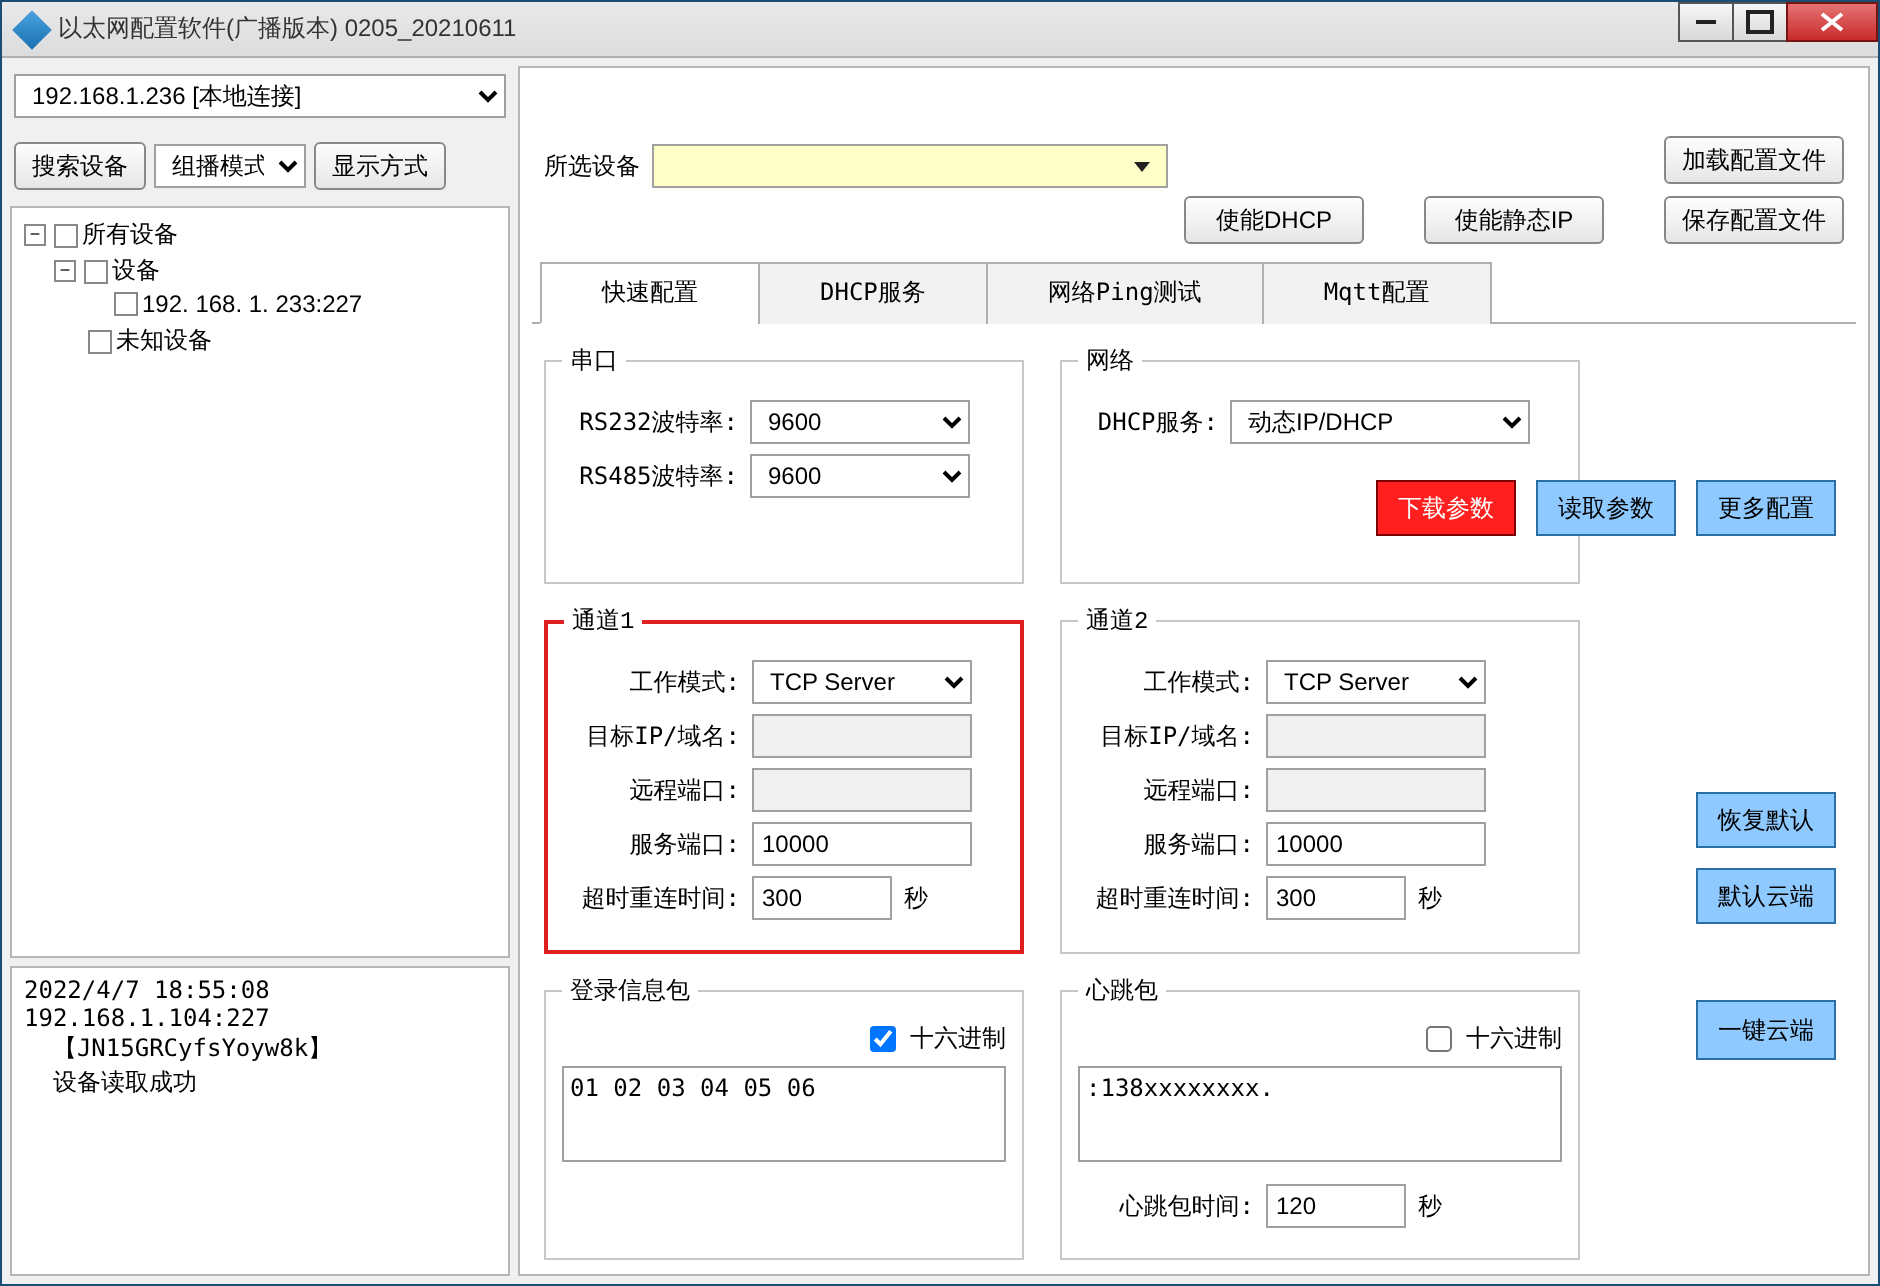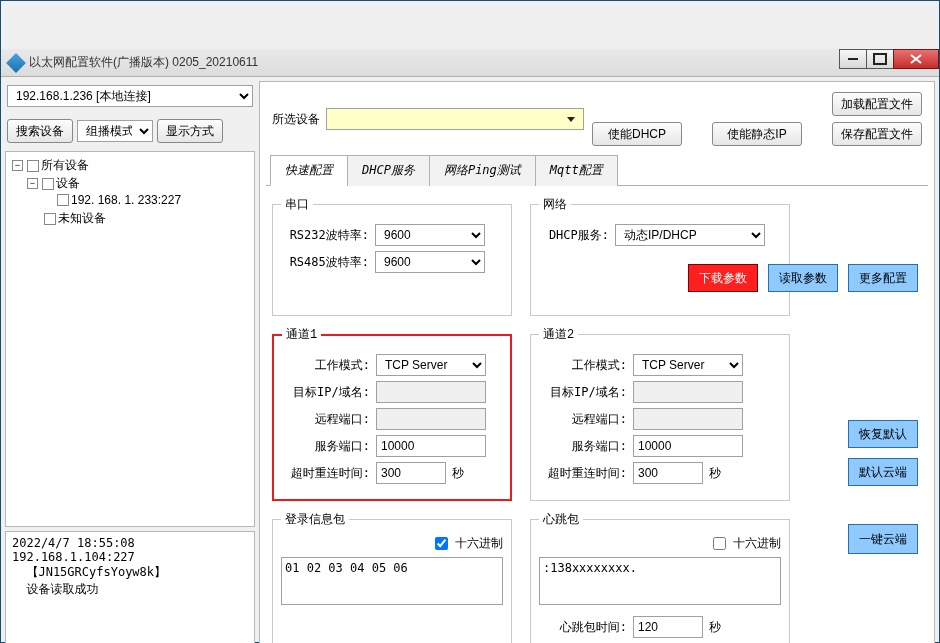--- a/index.html
+++ b/index.html
@@ -1,19 +1,19 @@
 <!DOCTYPE html>
 <html><head>
 <meta charset="utf-8">
 <style>
   * { box-sizing: border-box; font-family: "Microsoft YaHei", "SimSun", Tahoma, sans-serif; font-size: 12px; }
   body { margin: 0; background: #000; }
   .window { width: 940px; height: 643px; background: #f0f0f0; position: relative; border:1px solid #1a4d73;}
   
-  .titlebar { height: 28px; background: linear-gradient(#e9e9e9,#dcdcdc); display:flex; align-items:center; padding-left:8px; border-bottom:1px solid #b0b0b0;margin-top:48px;}
+  .titlebar { height: 28px; background: linear-gradient(#e9e9e9,#dcdcdc); display:flex; align-items:center; padding-left:8px; border-bottom:1px solid #b0b0b0;}
   .titlebar .appicon { width:14px; height:14px; background: linear-gradient(135deg,#4aa3df,#1a6fb0); transform: rotate(45deg); margin-right:6px; }
   .titlebar .title { color:#333; flex:1;}
   .winbtns { display:flex; height:20px; margin-top:-8px;}
   .winbtn { width:28px; height:20px; display:flex; align-items:center; justify-content:center; border:1px solid #555; background:linear-gradient(#f7f7f7,#d8d8d8); margin-left:-1px;}
   .winbtn.min::before{content:""; width:10px; height:2px; background:#222;}
   .winbtn.max::before{content:""; width:10px; height:8px; border:2px solid #222;}
   .winbtn.close{ width:46px; background:linear-gradient(#e57373,#c92b2b); border-color:#7a1414;}
   .winbtn.close svg{stroke:#fff;}
   
   .body { display:flex; height: calc(100% - 28px); padding:4px; gap:4px;}
@@ -31,21 +31,21 @@
   .tree .toggler{ width:11px; height:11px; border:1px solid #888; display:flex; align-items:center; justify-content:center; font-size:9px; line-height:9px; margin-right:2px; cursor:pointer;}
   .tree .spacer{ width:15px; display:inline-block;}
   .cb{ width:12px; height:12px; border:1px solid #888; background:#fff;}
   .log { height:155px; padding:4px 6px; font-family: "SimSun", monospace; white-space:pre; overflow:auto;}
   
   .rtop { display:flex; align-items:center; gap:8px; padding:4px 6px 8px 6px;}
   .seldev { flex:1; height:22px; display:flex; align-items:center;}
   .seldev span{white-space:nowrap; margin-right:6px;}
   .seldev .combo{flex:1; background:#ffffc8; display:flex; align-items:center; justify-content:space-between; padding-right:2px;}
   .tabstrip{ display:flex; border-bottom:1px solid #b0b0b0; padding-left:4px;}
-  .tab{ padding:6px 14px; border:1px solid #b0b0b0; border-bottom:none; background:#f2f2f2; margin-right:-1px; position:relative; top:1px; cursor:pointer; font-family:"SimSun",monospace;font-style:italic;}
+  .tab{ padding:6px 30px; border:1px solid #b0b0b0; border-bottom:none; background:#f2f2f2; margin-right:-1px; position:relative; top:1px; cursor:pointer; font-family:"SimSun",monospace;}
   .tab.active{ background:#fff; border-bottom:1px solid #fff;}
   .tabbody{ flex:1; background:#fff; padding:10px 6px 6px 6px; position:relative;}
   fieldset{ border:1px solid #c8c8c8; padding:6px 8px 10px 8px; margin:0;}
   legend{ padding:0 4px; font-family:Liberation Mono, monospace;}
   .grid{ display:grid; grid-template-columns: 240px 260px; gap:10px 18px;}
   .frow{ display:flex; align-items:center; margin:5px 0;}
   .frow label{ width:88px; text-align:right; margin-right:6px; font-family:"SimSun",monospace; white-space:nowrap;}
   .frow select, .frow input[type=text]{ width:110px;}
   .hilite{ border:2px solid #e02020;}
   .sidebtns{ position:absolute; right:10px; top:234px; display:flex; flex-direction:column; gap:10px;}
@@ -140,21 +140,21 @@
 
     <div class="rightpane">
       <div class="rtop">
         <div class="seldev">
           <span>所选设备</span>
           <div class="combo">
             <span></span>
               <span class="arrow-down"></span>
           </div>
         </div>
-        <div style="display:flex; flex-direction:column; gap:6px;">
+        <div style="display:flex; flex-direction:column; gap:6px;margin-top:24px;">
           <div style="display:flex; gap:10px; justify-content:flex-end;">
              <button class="btn" style="width:90px">加载配置文件</button>
           </div>
           <div style="display:flex; gap:30px;">
             <button class="btn" style="width:90px">使能DHCP</button>
             <button class="btn" style="width:90px">使能静态IP</button>
             <button class="btn" style="width:90px">保存配置文件</button>
           </div>
         </div>
       </div>

